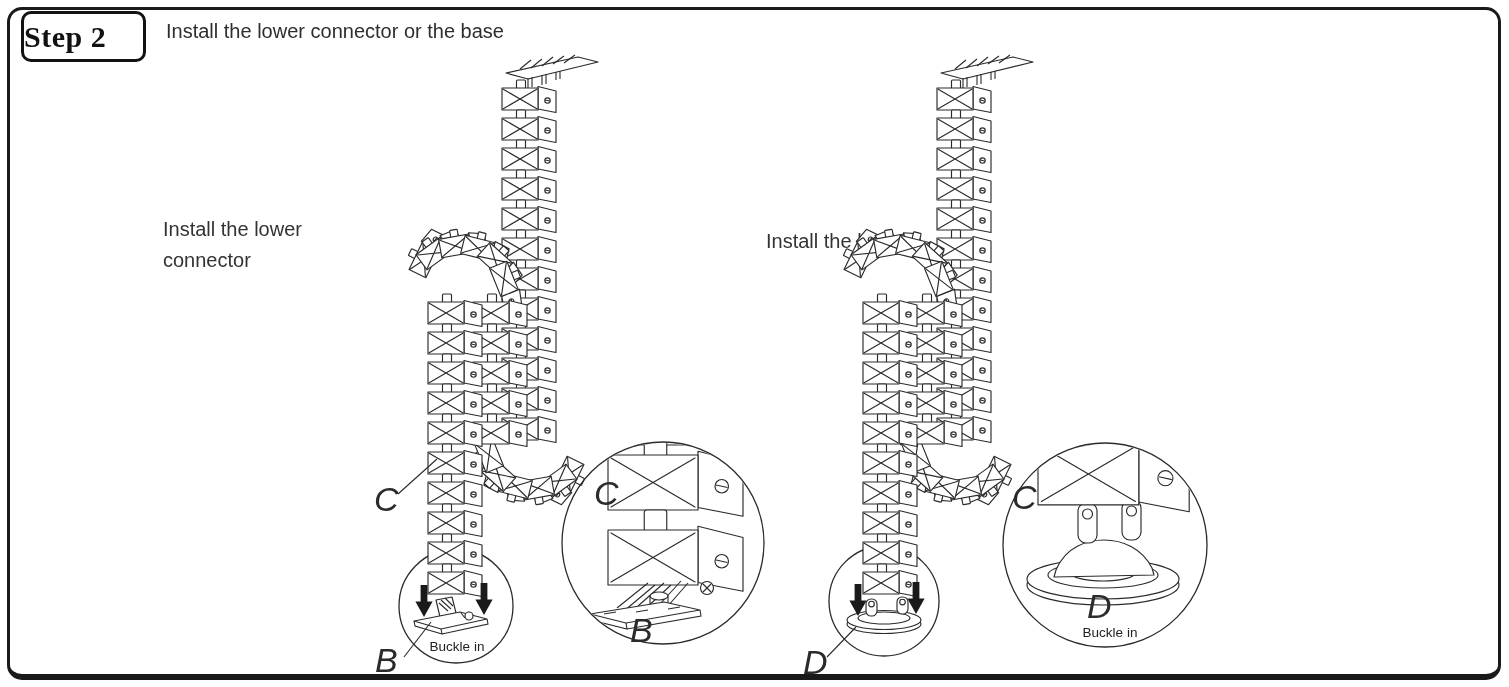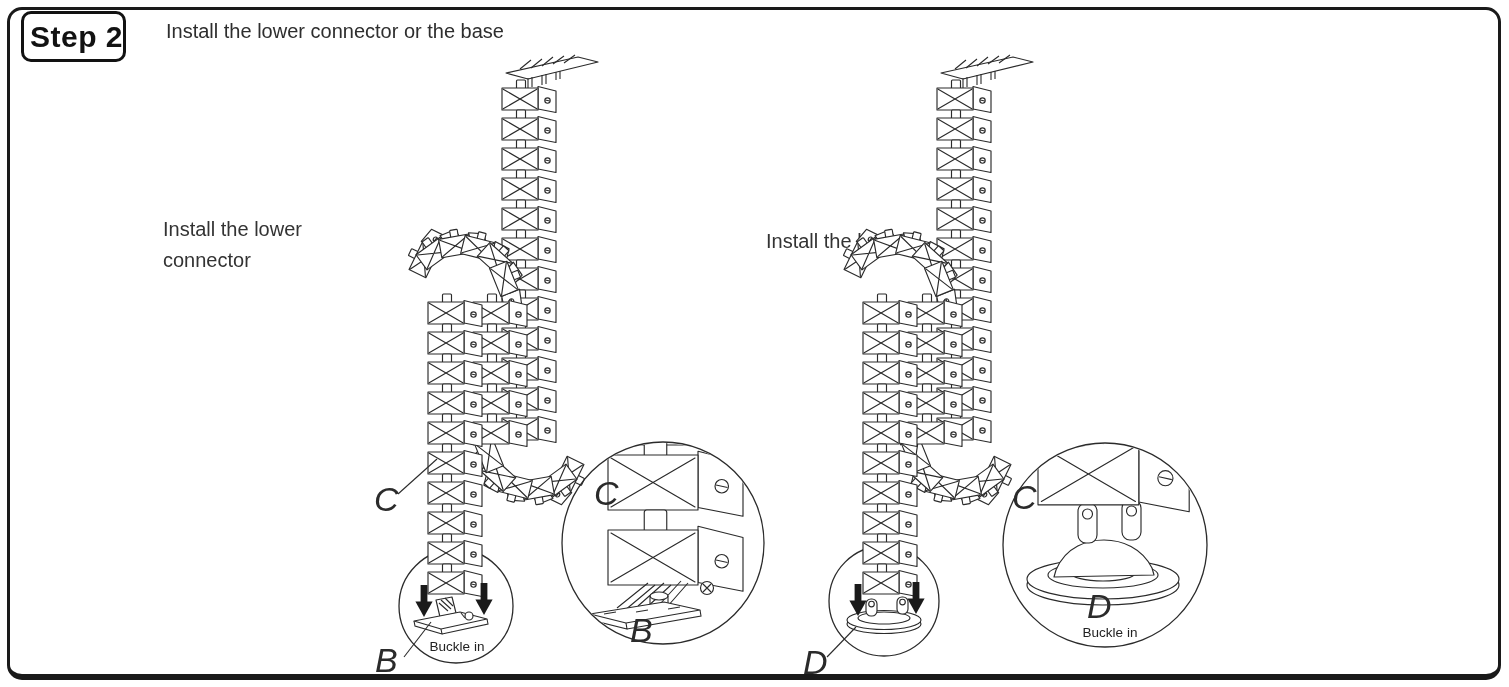--- a/index.html
+++ b/index.html
@@ -2,24 +2,24 @@
 <html><head>
 <meta charset="utf-8">
 <style>
   * { margin:0; padding:0; box-sizing:border-box; }
   html,body { width:1509px; height:687px; background:#fff; overflow:hidden;
               font-family:"Liberation Sans", sans-serif; position:relative; }
 
   .frame { position:absolute; left:7px; top:7px; width:1494px; height:673px;
            border:3px solid #1a1a1a; border-bottom-width:6px; border-radius:15px; background:transparent; }
 
-  .step-badge { position:absolute; left:21px; top:11px; width:105px; height:51px;
+  .step-badge { position:absolute; left:21px; top:11px; width:125px; height:51px;
                 border:3.5px solid #121212; border-radius:10px; background:#fff;
-                display:flex; align-items:center; justify-content:flex-end;
-                font-size:30px; font-weight:bold; color:#121212; letter-spacing:.5px; }
+                display:flex; align-items:center; justify-content:flex-start;
+                font-size:30px; font-weight:bold; color:#121212; letter-spacing:.5px;font-family:Liberation Serif, serif; }
 
   .page-title { position:absolute; left:166px; top:20px; font-size:20px; color:#2e2e2e; }
 
   .caption { position:absolute; font-size:20px; color:#333; line-height:31px; }
   .caption-left  { left:163px; top:214px; width:188px; }
   .caption-right { left:766px; top:226px; width:240px; }
 
   svg.art { position:absolute; left:0; top:0; }
   svg.art * { vector-effect:non-scaling-stroke; }
 

